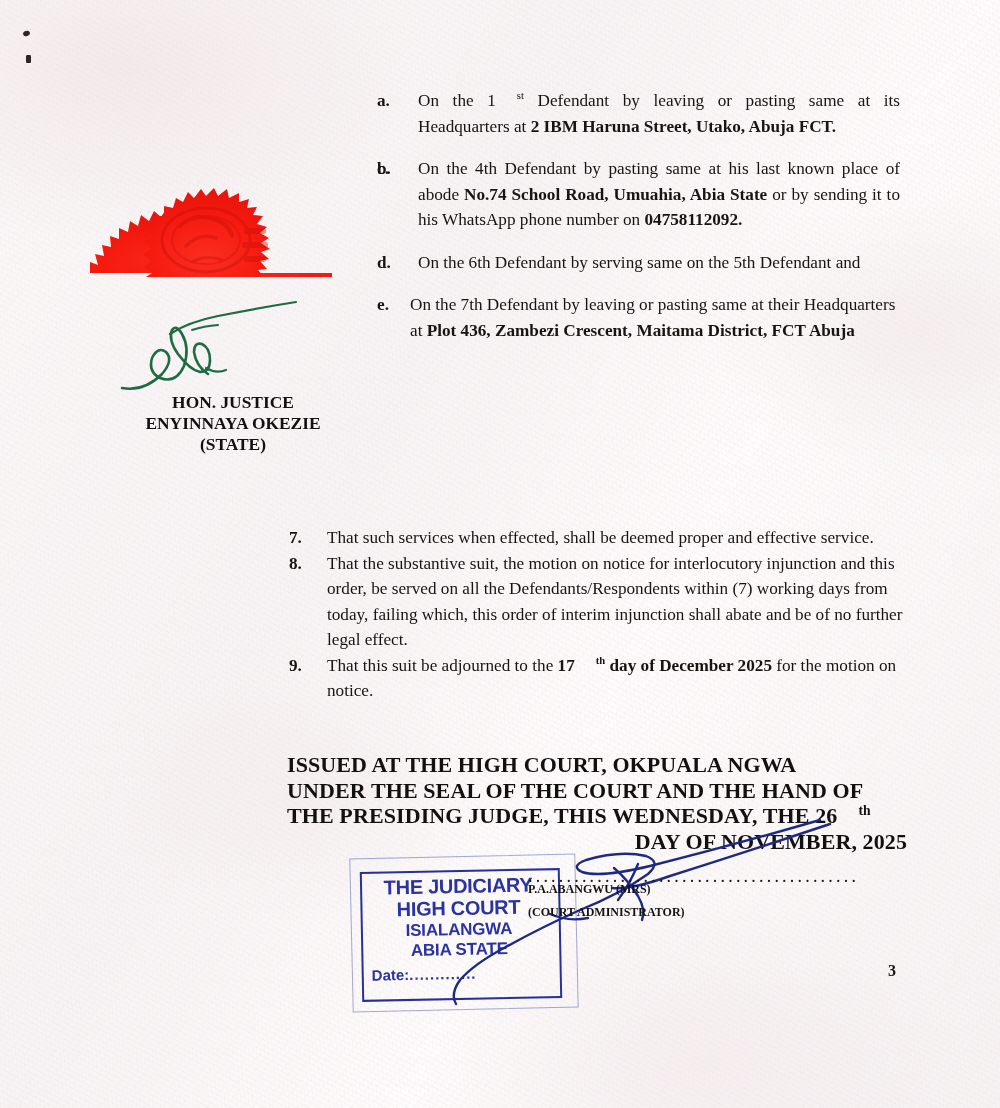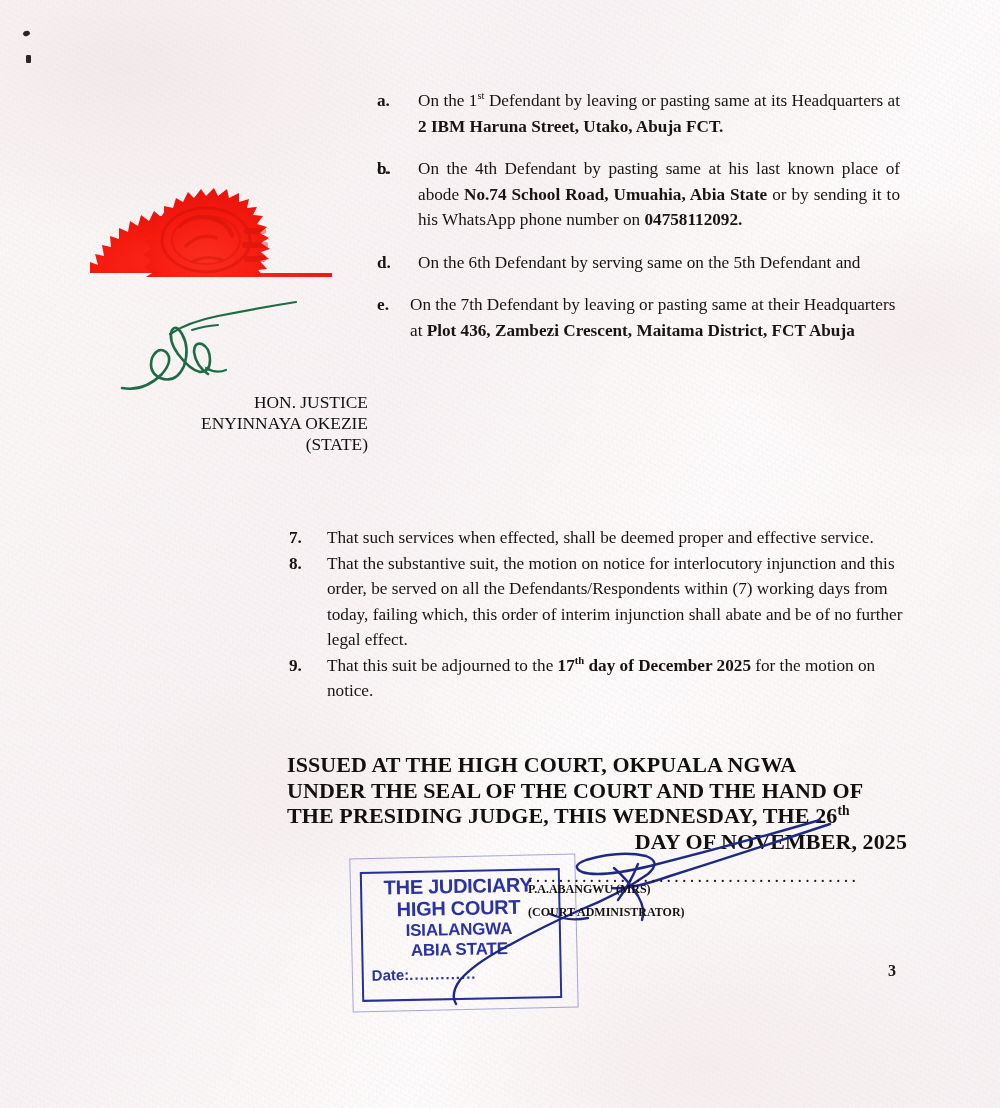--- a/index.html
+++ b/index.html
@@ -35,21 +35,21 @@
   }
 
   
   .doc-text {
     position: absolute;
     color: #171412;
     font-size: 17.2px;
     line-height: 25.5px;
   }
   .doc-text b { font-weight: bold; }
-  sup { font-size: 0.62em; vertical-align: super; line-height: 0; }
+  sup { font-size: 0.62em; vertical-align: super; line-height: 0; margin-left: 21px; }
 
   .lettered {
     position: absolute;
     left: 377px;
     top: 88px;
     width: 523px;
   }
   .lettered .item {
     position: relative;
     padding-left: 41px;
@@ -96,22 +96,22 @@
     color: #131010;
   }
   .issued .lastline { text-align: right; }
 
   
   .judge-block {
     position: absolute;
     left: 98px;
     top: 392px;
     width: 270px;
-    text-align: right;
-    font-weight: normal;
+    text-align: center;
+    font-weight: bold;
     font-size: 17.4px;
     line-height: 21px;
     color: #121010;
   }
 
   .judge-signature {
     position: absolute;
     left: 118px;
     top: 300px;
     width: 200px;

